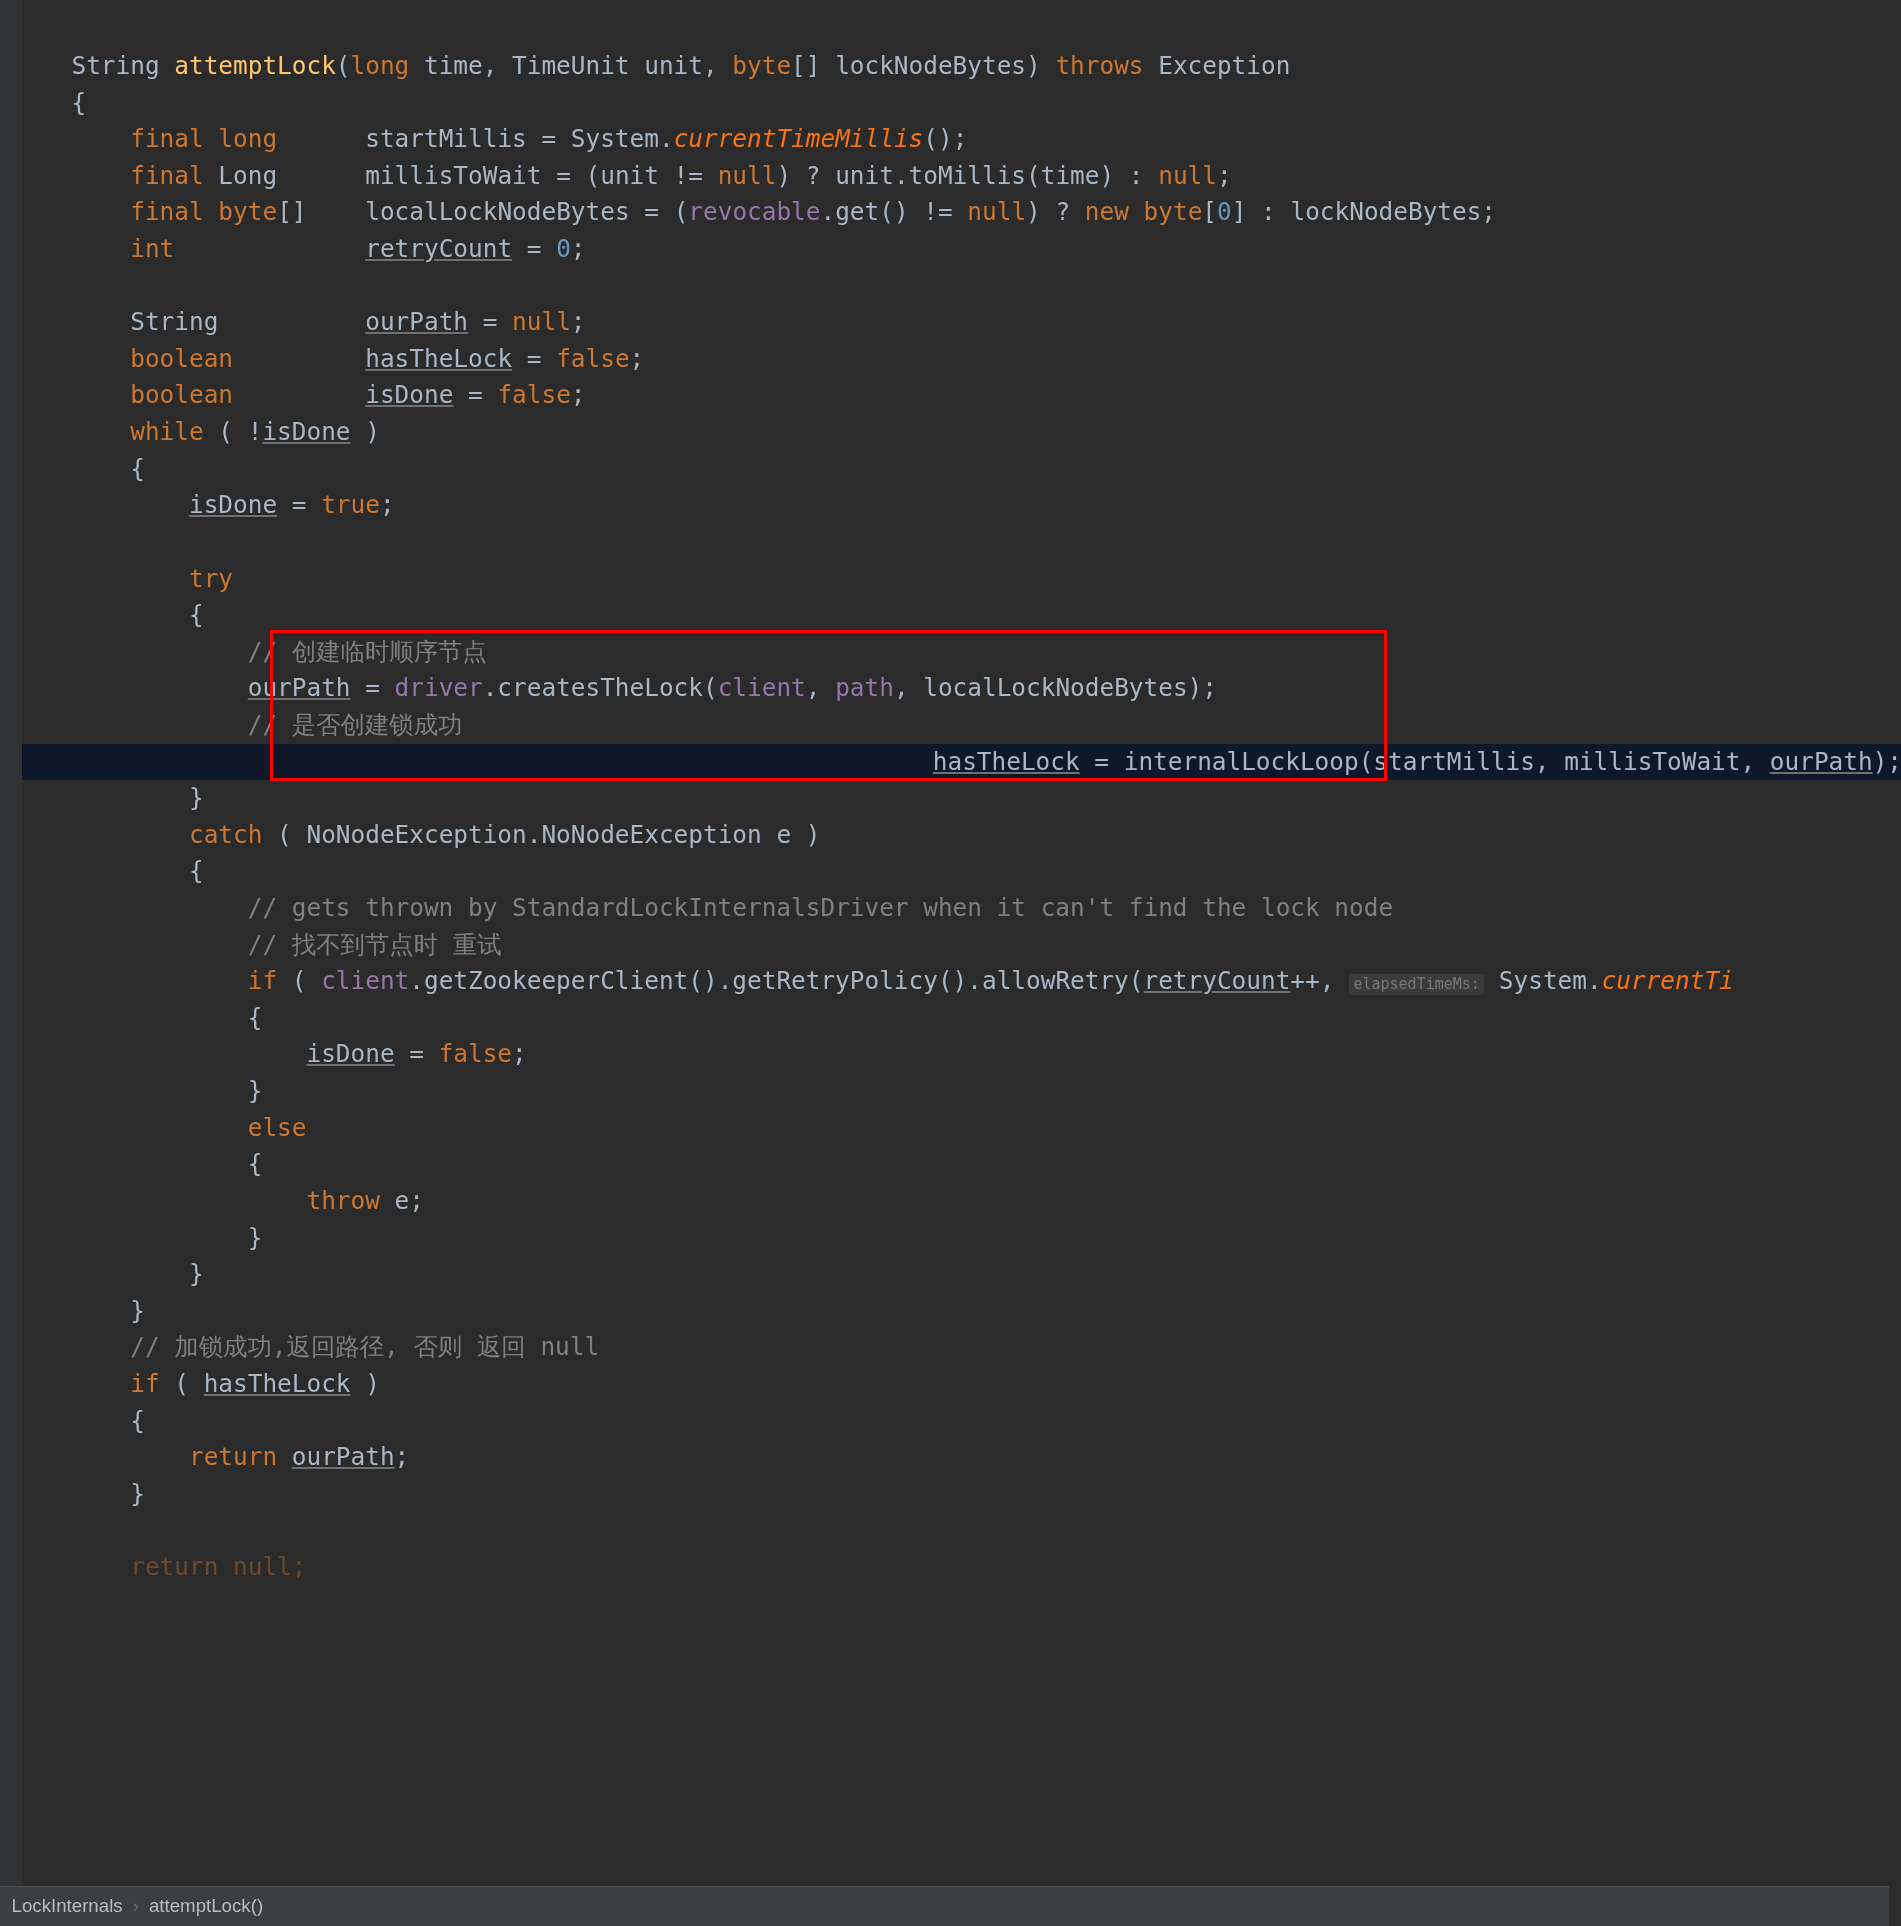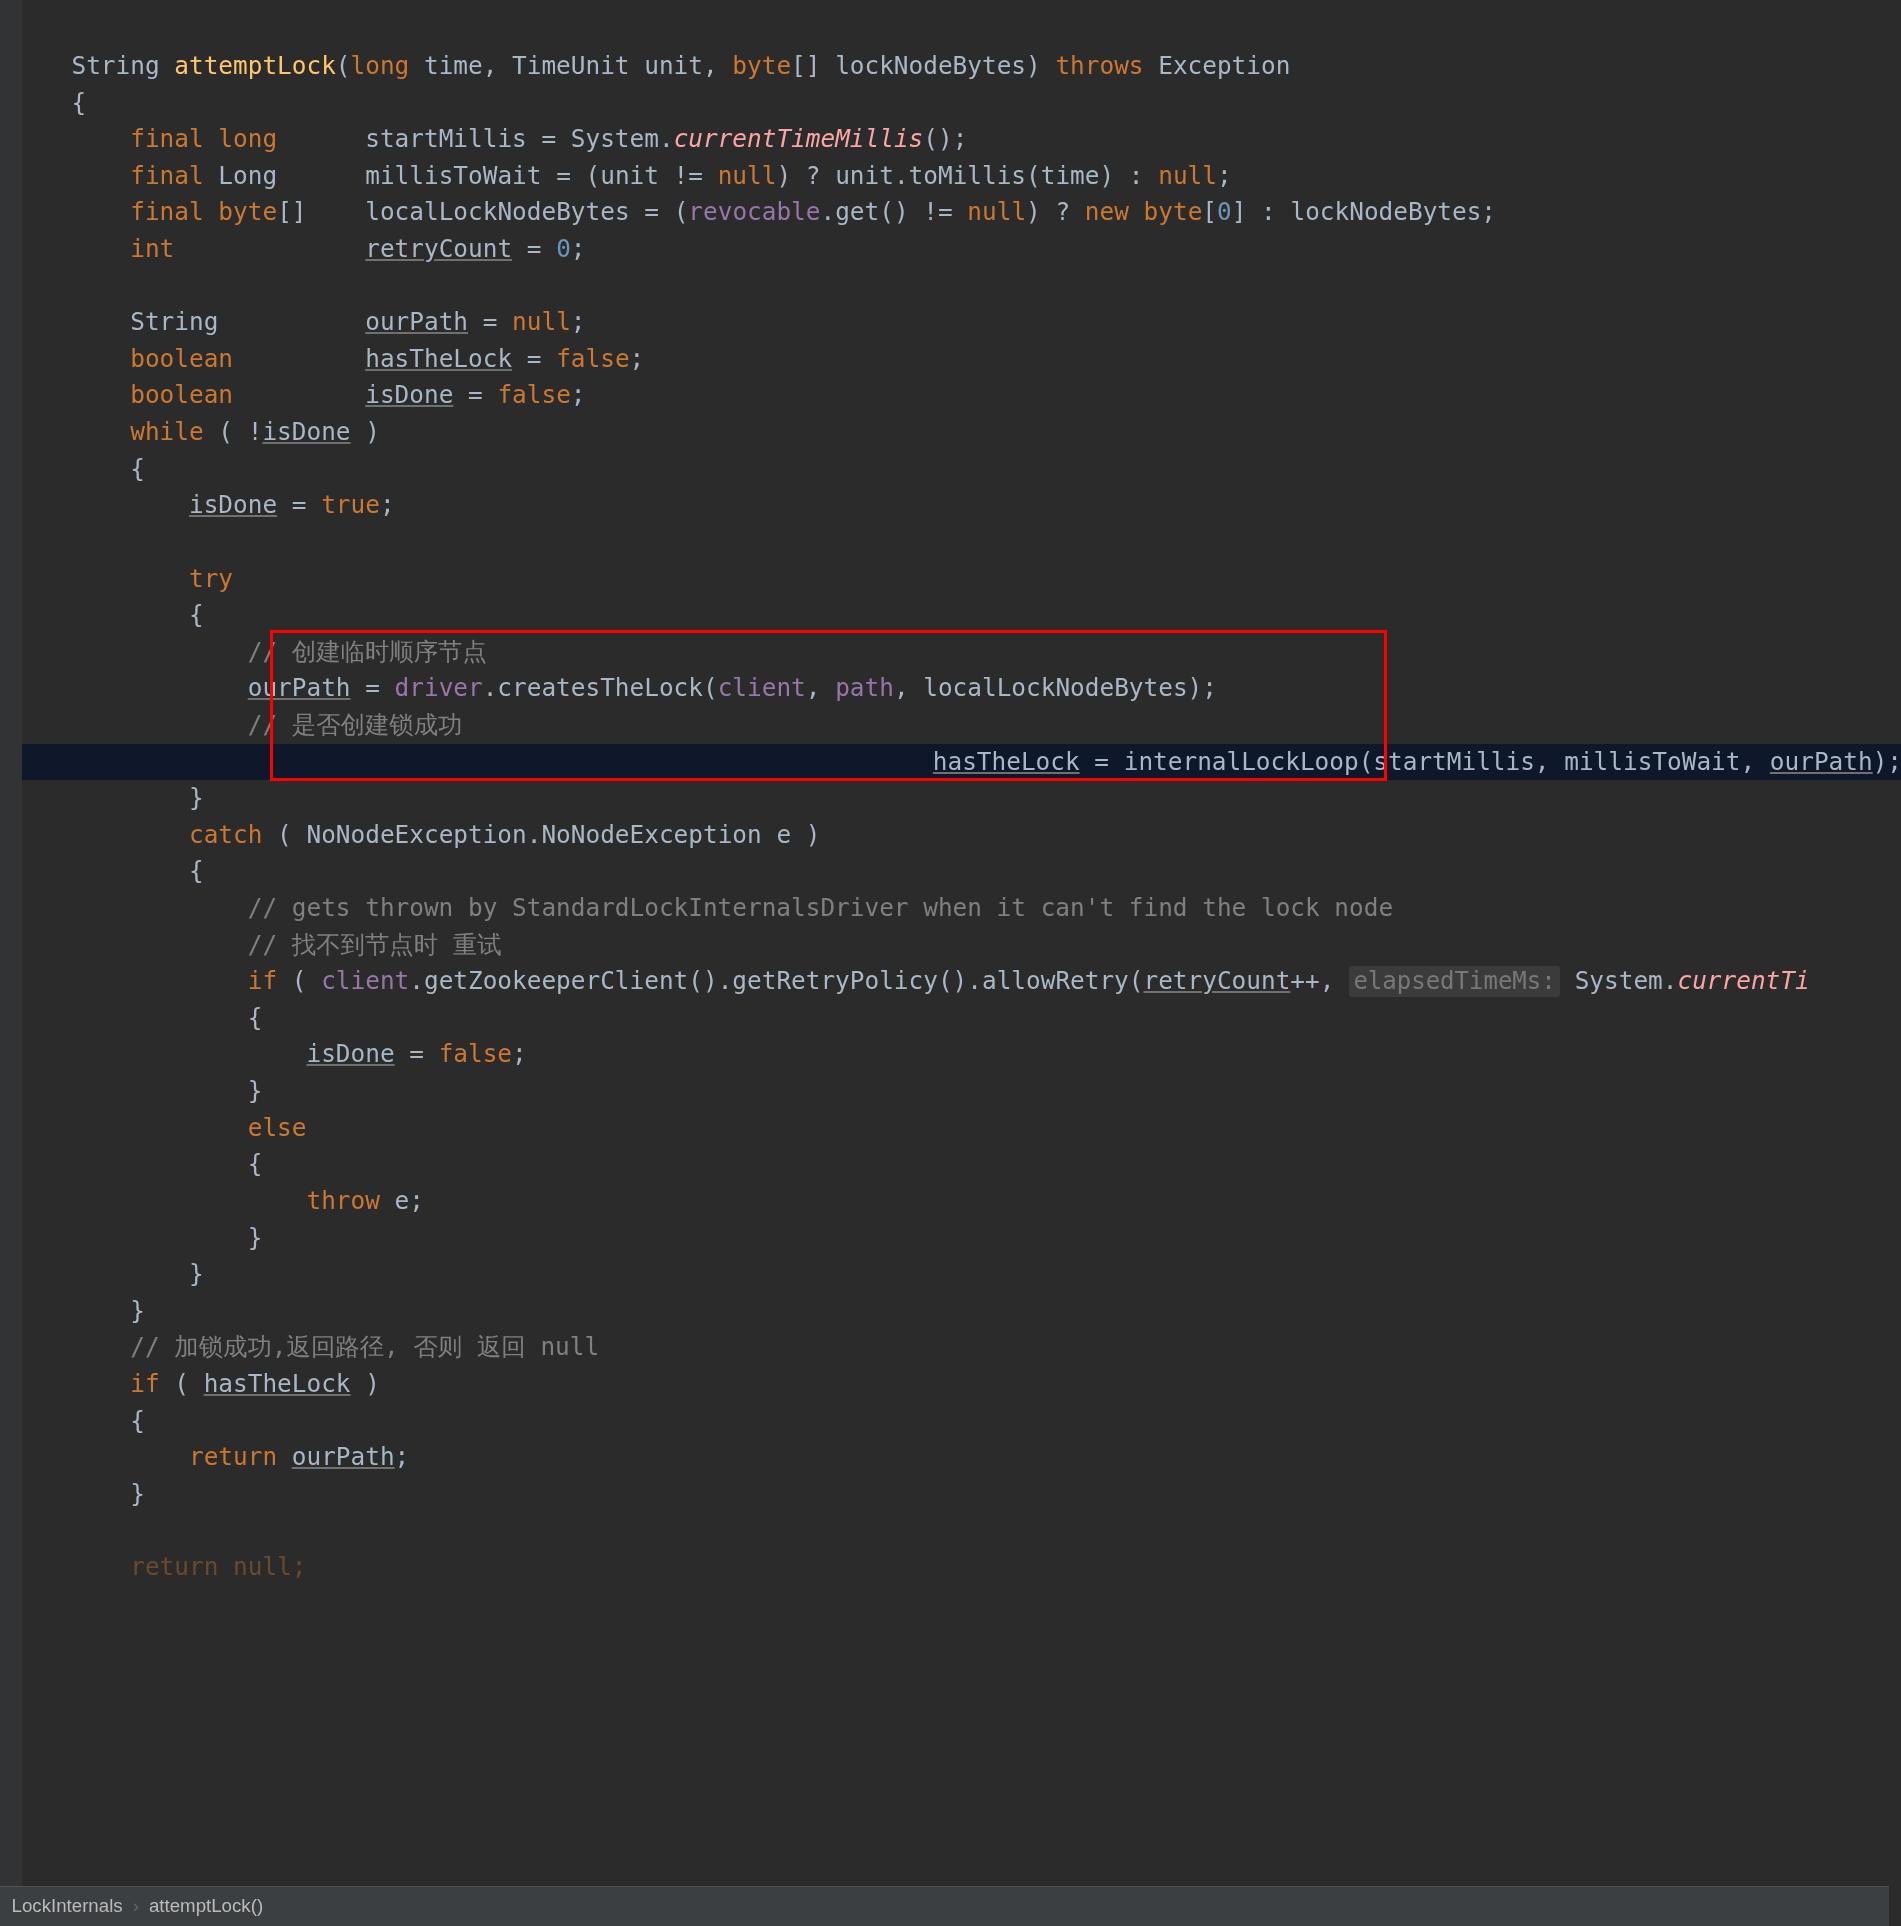--- a/index.html
+++ b/index.html
@@ -29,26 +29,26 @@
     padding-left: 50px;
   }
   .current-line {
     background: #0f172a;
     text-align: right;
   }
   .keyword { color: #cc7832; }
   .method-name { color: #ffc66d; }
   .number { color: #6897bb; }
   .comment { color: #808080; }
-  .static-method { color: #fca5a5; font-style: italic; }
+  .static-method { color: #f97316; font-style: italic; }
   .underline { text-decoration: underline; text-decoration-color: #707070; }
   .field { color: #9876aa; }
   .null-kw { color: #cc7832; }
   .true-false { color: #cc7832; }
-  .inlay { background:#3b3b3b; color:#787878; font-size:24px; padding:1.4px 4.3px; border-radius:2.9px; }
+  .inlay { background:#3b3b3b; color:#787878; font-size:15px; padding:1.4px 4.3px; border-radius:2.9px; }
   .red-box {
     border: 3.6px solid #ff0000;
     padding: 1.4px 0;
     margin-left: 248px;
     margin-right: auto;
     width: 1117px;
     position: absolute;
   }
   .red-box-pos { position: relative; }
   

